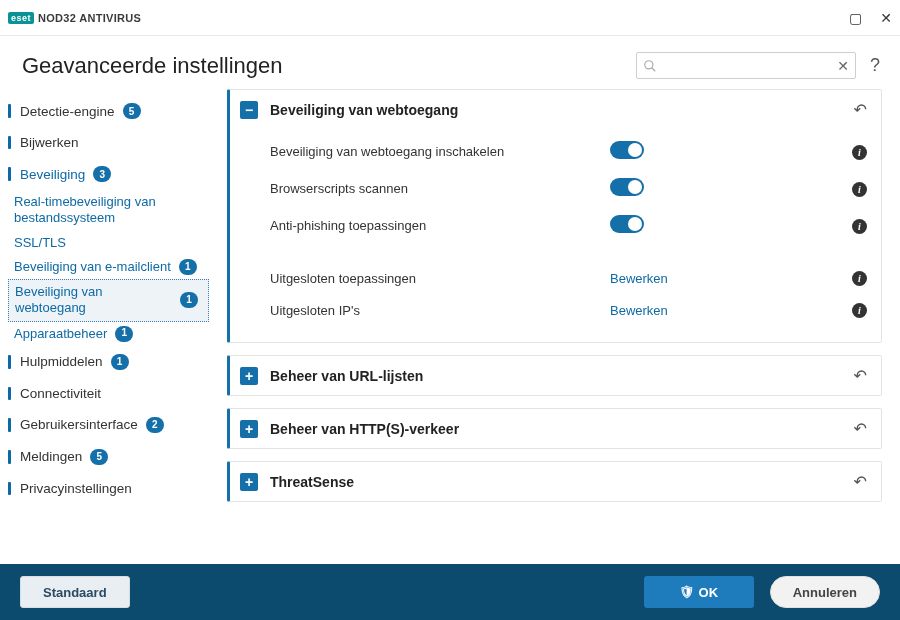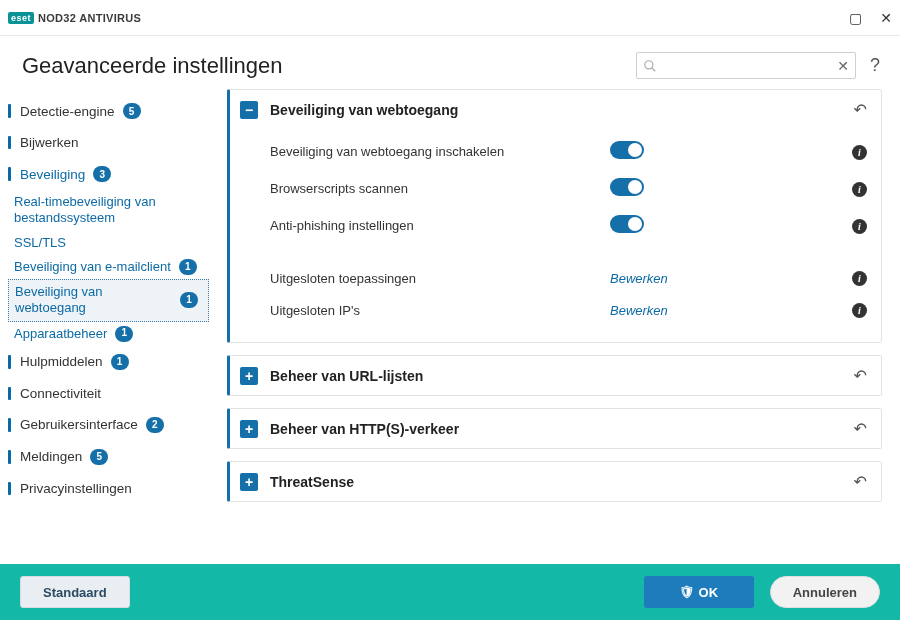--- a/index.html
+++ b/index.html
@@ -33,28 +33,28 @@
 
   .main { flex: 1; padding: 0 18px 0 12px; overflow-y: auto; }
   .panel { border: 1px solid #e3e3e3; border-radius: 2px; margin-bottom: 12px; background: #fff; border-left: 3px solid #156fa8; }
   .panel-head { display: flex; align-items: center; padding: 10px 14px 10px 10px; cursor: pointer; }
   .toggle-box { width: 18px; height: 18px; background: #156fa8; color: #fff; display: flex; align-items: center; justify-content: center; font-size: 14px; font-weight: bold; border-radius: 2px; margin-right: 12px; line-height: 1; }
   .panel-title { font-size: 14px; font-weight: 600; color: #222; }
   .undo { margin-left: auto; color: #555; font-size: 16px; cursor: pointer; }
   .panel-body { padding: 4px 14px 16px 40px; }
   .setting-row { display: flex; align-items: center; padding: 8px 0; font-size: 13px; color: #333; }
   .setting-row .lbl { flex: 0 0 340px; }
-  .setting-row .ctl { flex: 0 0 200px; font-style: italic; }
+  .setting-row .ctl { flex: 0 0 200px; }
   .setting-row .info { margin-left: auto; }
   .link { color: #0d6aa5; cursor: pointer; font-size: 13px; }
   .switch { position: relative; width: 34px; height: 18px; background: #156fa8; border-radius: 9px; display: inline-block; }
   .switch::after { content: ""; position: absolute; right: 2px; top: 2px; width: 14px; height: 14px; background: #fff; border-radius: 50%; }
   .info-icon { width: 15px; height: 15px; border-radius: 50%; background: #333; color: #fff; display: inline-flex; align-items: center; justify-content: center; font-size: 10px; font-weight: bold; font-style: italic; cursor: pointer; font-family: Georgia, serif; }
 
-  .footer { position: absolute; bottom: 0; left: 0; right: 0; height: 56px; display: flex; align-items: center; padding: 0 20px; background: #14b8a6; }
+  .footer { position: absolute; bottom: 0; left: 0; right: 0; height: 56px; display: flex; align-items: center; padding: 0 20px; background: #0c4a6e; }
   .btn { height: 32px; padding: 0 22px; border-radius: 3px; font-size: 13px; cursor: pointer; display: inline-flex; align-items: center; justify-content: center; gap: 4px; border: 1px solid transparent; }
   .btn-default { background: #e9eef2; color: #2b4a63; border-color: #d7dde2; font-weight: 600; }
   .btn-ok { background: #1e7cbd; color: #fff; font-weight: 600; min-width: 110px; }
   .btn-cancel { background: #f2f2f2; color: #444; font-weight: 700; border-color: #e0e0e0; min-width: 110px; border-radius: 16px; }
   .footer .right { margin-left: auto; display: flex; gap: 16px; }
   .shield { font-size: 12px; }
 </style>
 </head>
 <body>
 
@@ -148,21 +148,21 @@
           <div class="lbl">Beveiliging van webtoegang inschakelen</div>
           <div class="ctl"><span class="switch"></span></div>
           <div class="info"><span class="info-icon">i</span></div>
         </div>
         <div class="setting-row">
           <div class="lbl">Browserscripts scannen</div>
           <div class="ctl"><span class="switch"></span></div>
           <div class="info"><span class="info-icon">i</span></div>
         </div>
         <div class="setting-row">
-          <div class="lbl">Anti-phishing instellingen</div>
+          <div class="lbl">Anti-phishing toepassingen</div>
           <div class="ctl"><span class="switch"></span></div>
           <div class="info"><span class="info-icon">i</span></div>
         </div>
         <div style="height:18px"></div>
         <div class="setting-row">
           <div class="lbl">Uitgesloten toepassingen</div>
           <div class="ctl"><span class="link">Bewerken</span></div>
           <div class="info"><span class="info-icon">i</span></div>
         </div>
         <div class="setting-row">

